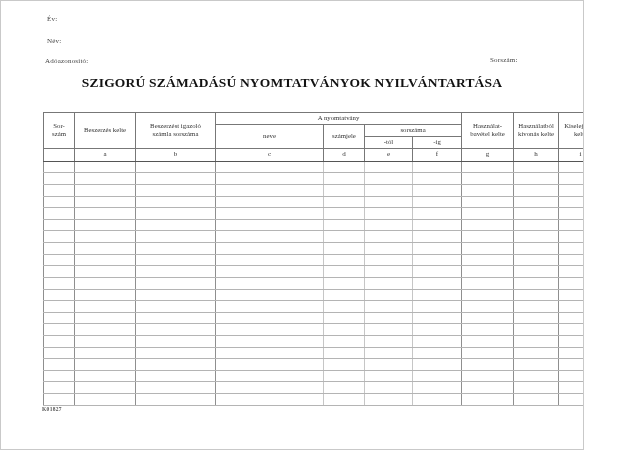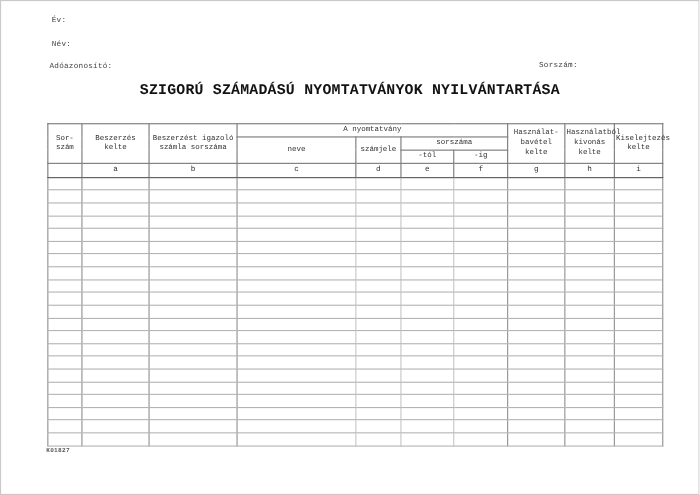--- a/index.html
+++ b/index.html
@@ -1,23 +1,23 @@
 <!DOCTYPE html>
 <html><head>
 <meta charset="utf-8">
 <style>
   html, body { margin:0; padding:0; background:#ffffff; }
   .page {
     position: relative;
-    width: 636px;
+    width: 584px;
     height: 450px;
     box-sizing: border-box;
     background: #ffffff;
     border: 1px solid #c9c9c9;
-    font-family: Liberation Mono, monospace;
+    font-family: Liberation Serif, serif;
     color: #3d3d3d;
     overflow: hidden;
   }
   .toplabel {
     position: absolute;
     font-size: 7px;
     color: #444;
     letter-spacing: 0.2px;
   }
   .lbl-year { left: 46px; top: 14px; }

